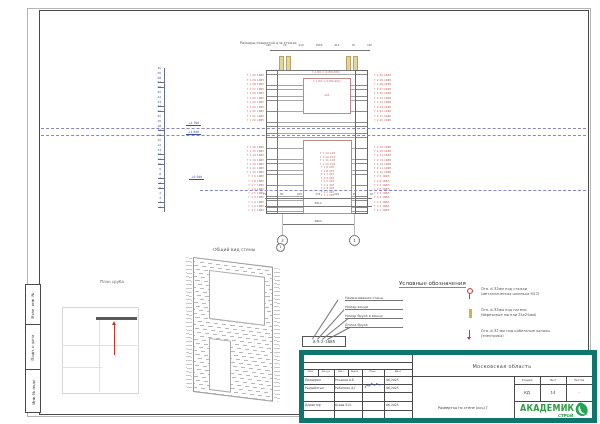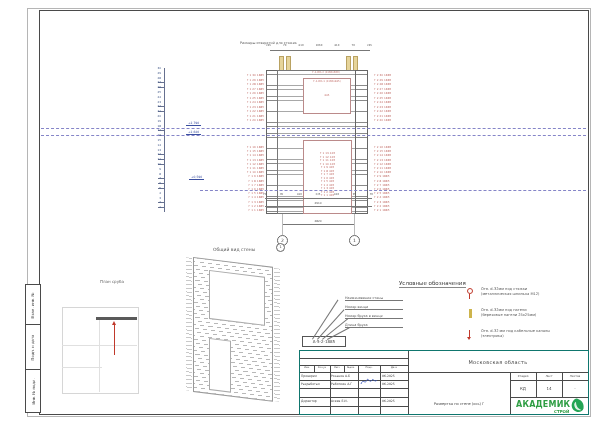--- a/index.html
+++ b/index.html
@@ -60,21 +60,21 @@
   .legend-title{position:absolute;left:399px;top:280px;font-size:5.5px;color:#3a3a3a;
                 border-bottom:0.5px solid #888;padding-bottom:1px;white-space:nowrap;}
   .legend-text{position:absolute;left:481px;width:106px;font-size:3.6px;line-height:4.6px;color:#555;}
   .pin-head{width:4px;height:4px;border:0.8px solid #c0392b;border-radius:50%;background:#fff;}
   .pin-stem{width:1px;height:5px;background:#c0392b;margin-left:1.8px;}
   .dowel-sym{position:absolute;left:469px;top:309px;width:2.5px;height:9px;background:#cdb44c;}
   .cable-stem{width:1px;height:7px;background:#c0392b;margin-left:1.5px;}
   .cable-head{width:0;height:0;border-left:2px solid transparent;border-right:2px solid transparent;
               border-top:3px solid #c0392b;}
   
-  .tb{position:absolute;left:299px;top:350px;width:288px;height:63px;border:1px solid #0f766e;background:#fff;}
+  .tb{position:absolute;left:299px;top:350px;width:288px;height:63px;border:5px solid #0f766e;background:#fff;}
   .tb .ln{position:absolute;background:#4a4a4a;}
   .tb-cell{position:absolute;font-size:3.1px;color:#444;white-space:nowrap;overflow:hidden;}
   .tb-head{position:absolute;font-size:2.4px;color:#444;text-align:center;white-space:nowrap;}
   .region{position:absolute;left:108px;top:0;width:180px;height:21px;display:flex;align-items:center;
           justify-content:center;font-size:5px;letter-spacing:0.3px;color:#444;}
   .doctitle{position:absolute;left:108px;top:21px;width:102px;height:42px;display:flex;align-items:flex-end;
             justify-content:center;padding-bottom:8px;box-sizing:border-box;font-size:3.6px;color:#444;}
   .stage-head{position:absolute;top:21px;height:8px;font-size:2.8px;line-height:8px;text-align:center;color:#444;}
   .stage-val{position:absolute;top:29px;height:17px;font-size:4px;line-height:17px;text-align:center;color:#444;}
   .logo-t1{position:absolute;left:216px;top:49px;font-size:8px;font-weight:bold;color:#2f9e44;letter-spacing:0.2px;}

